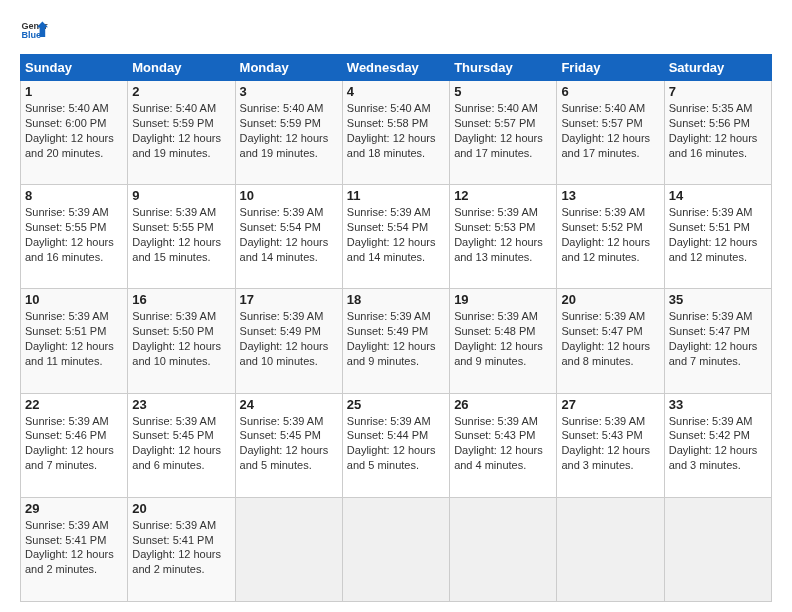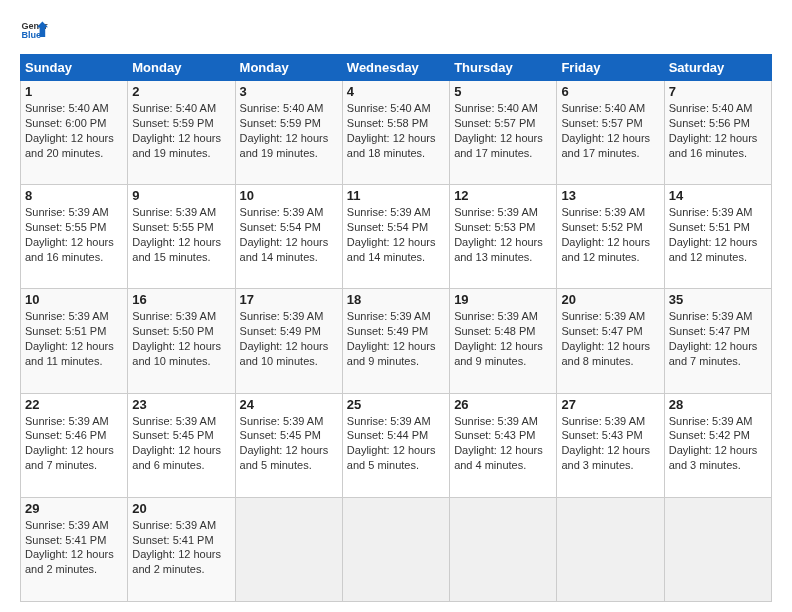--- a/index.html
+++ b/index.html
@@ -158,21 +158,21 @@
           </td>
           <td>
             <span class="day-num">6</span>
             <div class="cell-text">Sunrise: 5:40 AM
 Sunset: 5:57 PM
 Daylight: 12 hours
 and 17 minutes.</div>
           </td>
           <td>
             <span class="day-num">7</span>
-            <div class="cell-text">Sunrise: 5:40 AM
+            <div class="cell-text">Sunrise: 5:35 AM
 Sunset: 5:56 PM
 Daylight: 12 hours
 and 16 minutes.</div>
           </td>
         </tr>
         <tr>
           <td>
             <span class="day-num">8</span>
             <div class="cell-text">Sunrise: 5:39 AM
 Sunset: 5:55 PM
@@ -310,21 +310,21 @@
 and 4 minutes.</div>
           </td>
           <td>
             <span class="day-num">27</span>
             <div class="cell-text">Sunrise: 5:39 AM
 Sunset: 5:43 PM
 Daylight: 12 hours
 and 3 minutes.</div>
           </td>
           <td>
-            <span class="day-num">28</span>
+            <span class="day-num">33</span>
             <div class="cell-text">Sunrise: 5:39 AM
 Sunset: 5:42 PM
 Daylight: 12 hours
 and 3 minutes.</div>
           </td>
         </tr>
         <tr>
           <td>
             <span class="day-num">29</span>
             <div class="cell-text">Sunrise: 5:39 AM

